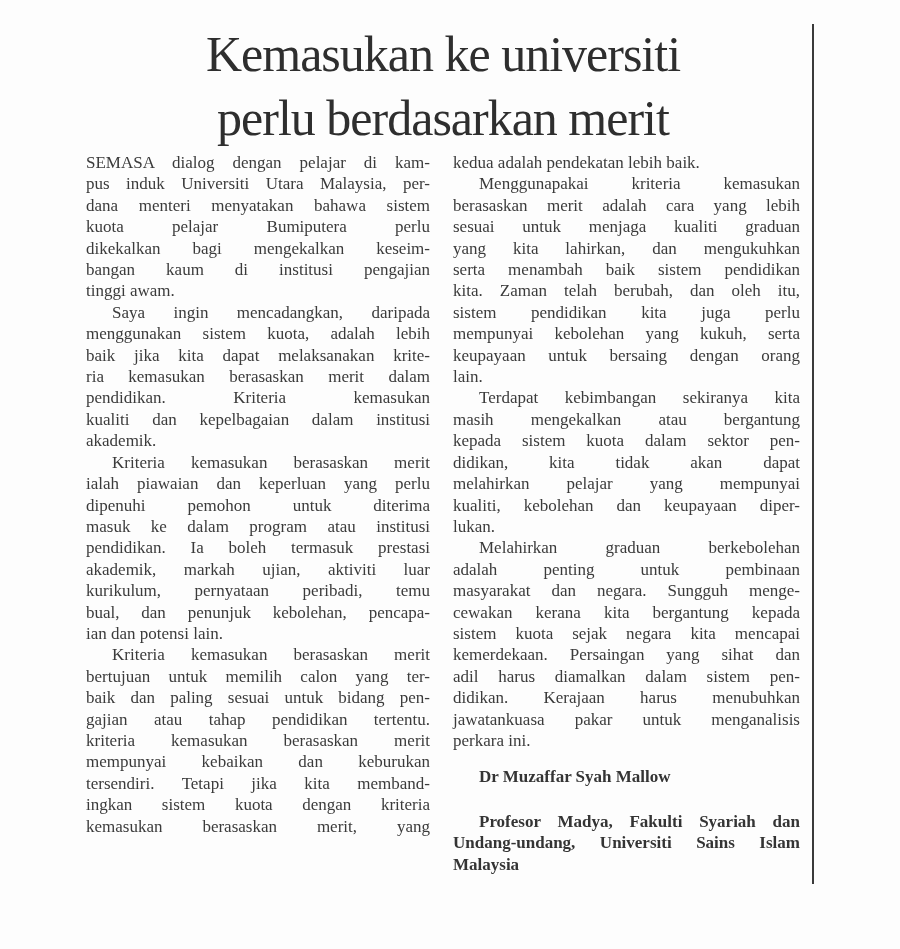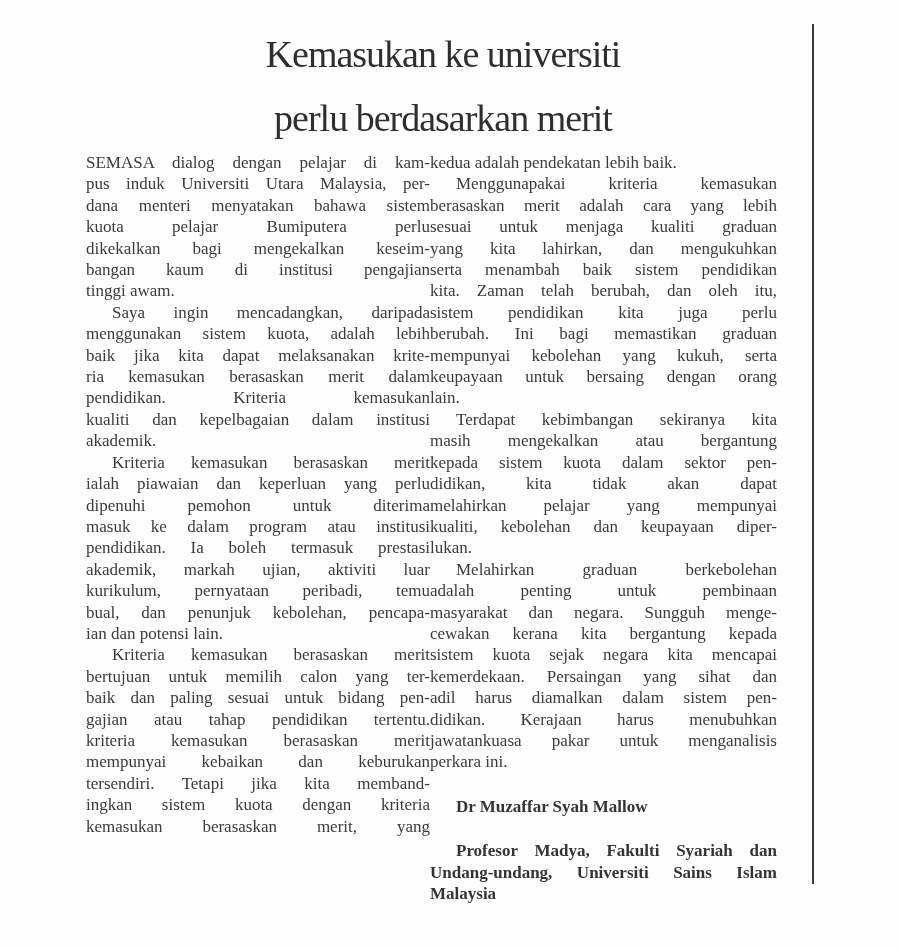--- a/index.html
+++ b/index.html
@@ -20,38 +20,39 @@
     background: #3a3a3a;
   }
   .content {
     margin-left: 86px;
     width: 714px;
   }
   .title {
     margin: 0;
     padding-top: 22px;
     text-align: center;
-    font-size: 38px;
+    font-size: 50px;
     line-height: 64px;
     font-weight: normal;
     letter-spacing: -1px;
     color: #2e2e2e;
   }
   .columns {
     display: flex;
+    gap: 23px;
     margin-top: 2px;
     color: #3b3b3b;
     font-size: 17px;
     line-height: 21.4px;
   }
   .col-left  { width: 344px; }
   .col-right { width: 347px; }
   .para { margin: 0; }
   .para.bold { font-weight: bold; color: #343434; margin-top: 23px; }
-  .para.gap  { margin-top: 23px; }
+  .para.gap  { margin-top: 15px; }
   .line {
     text-align: justify;
     text-align-last: justify;
     white-space: normal;
   }
   .line.endline { text-align-last: left; }
   .line.indent  { text-indent: 26px; }
 </style>
 </head>
 <body>
@@ -111,21 +112,20 @@
             <div class="line endline">kedua adalah pendekatan lebih baik.</div>
           </div>
           <div class="para">
             <div class="line indent">Menggunapakai kriteria kemasukan</div>
             <div class="line">berasaskan merit adalah cara yang lebih</div>
             <div class="line">sesuai untuk menjaga kualiti graduan</div>
             <div class="line">yang kita lahirkan, dan mengukuhkan</div>
             <div class="line">serta menambah baik sistem pendidikan</div>
             <div class="line">kita. Zaman telah berubah, dan oleh itu,</div>
             <div class="line">sistem pendidikan kita juga perlu</div>
-            <div class="line">berubah. Ini bagi memastikan graduan</div>
             <div class="line">mempunyai kebolehan yang kukuh, serta</div>
             <div class="line">keupayaan untuk bersaing dengan orang</div>
             <div class="line endline">lain.</div>
           </div>
           <div class="para">
             <div class="line indent">Terdapat kebimbangan sekiranya kita</div>
             <div class="line">masih mengekalkan atau bergantung</div>
             <div class="line">kepada sistem kuota dalam sektor pen-</div>
             <div class="line">didikan, kita tidak akan dapat</div>
             <div class="line">melahirkan pelajar yang mempunyai</div>

